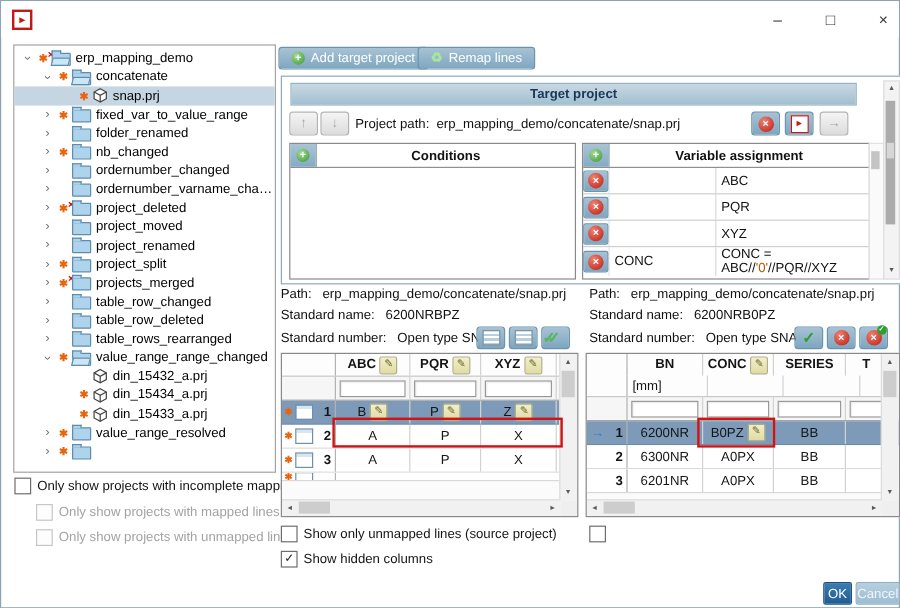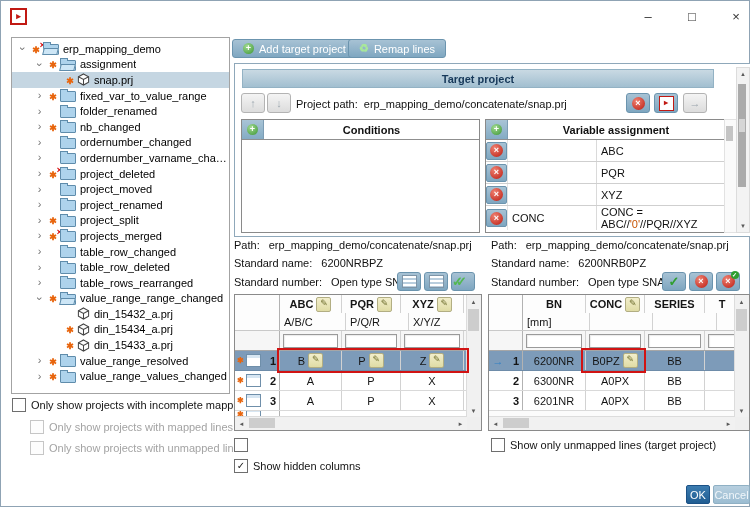--- a/index.html
+++ b/index.html
@@ -128,21 +128,21 @@
       <div class="titem" style="padding-left: 4px;">
         <span class="chev open">›</span>
         <span class="gslot"><span class="gear">✱</span><span class="gx">×</span></span>
         <span class="folder fopen"></span>
         <span class="tlabel">erp_mapping_demo</span>
       </div>
       <div class="titem" style="padding-left: 21px;">
         <span class="chev open">›</span>
         <span class="gslot"><span class="gear">✱</span></span>
         <span class="folder fopen"></span>
-        <span class="tlabel">assignment</span>
+        <span class="tlabel">concatenate</span>
       </div>
       <div class="titem sel" style="padding-left: 38px;">
         <span class="chev"></span>
         <span class="gslot"><span class="gear">✱</span></span>
         <svg class="cubeico" width="13" height="13" viewBox="0 0 14 14">
           <polygon points="7,1 12.5,4 12.5,10 7,13 1.5,10 1.5,4" fill="#fdfdfd" stroke="#444" stroke-width="1.1"></polygon>
           <path d="M1.5,4 L7,7 L12.5,4 M7,7 L7,13" fill="none" stroke="#444" stroke-width="1.1"></path>
         </svg>
         <span class="tlabel">snap.prj</span>
       </div>
@@ -260,21 +260,20 @@
       <div class="titem" style="padding-left: 21px;">
         <span class="chev ">›</span>
         <span class="gslot"><span class="gear">✱</span></span>
         <span class="folder "></span>
         <span class="tlabel">value_range_resolved</span>
       </div>
       <div class="titem" style="padding-left: 21px;">
         <span class="chev ">›</span>
         <span class="gslot"><span class="gear">✱</span></span>
         <span class="folder "></span>
-        <span class="tlabel">value_range_values_changed</span>
       </div>
     </div>
 
   <label class="cb" style="left:11px;top:397px">
     <span class="box"></span>
     <span>Only show projects with incomplete mappings</span>
   </label>
   <label class="cb disabled" style="left:29px;top:419px">
     <span class="box"></span>
     <span>Only show projects with mapped lines</span>
@@ -449,27 +448,20 @@
         <div class="gcell gtitle" style="width:58px">
           <b>PQR</b>
           <span class="pencil">✎</span>
         </div>
         <div class="gcell gtitle" style="width:62px">
           <b>XYZ</b>
           <span class="pencil">✎</span>
         </div>
         <div class="gcell gtitle" style="width:6px"></div>
       </div>
-      <div class="grow ghead" style="height:17px">
-        <div class="gcell ghdr" style="width:42px"></div>
-        <div class="gcell gdesc" style="width:61px">A/B/C</div>
-        <div class="gcell gdesc" style="width:58px">P/Q/R</div>
-        <div class="gcell gdesc" style="width:62px">X/Y/Z</div>
-        <div class="gcell gdesc" style="width:6px"></div>
-      </div>
       <div class="grow gfilter" style="height:19px">
         <div class="gcell ghdr" style="width:42px"></div>
         <div class="gcell" style="width:61px">
           <span class="finput"></span>
         </div>
         <div class="gcell" style="width:58px">
           <span class="finput"></span>
         </div>
         <div class="gcell" style="width:62px">
           <span class="finput"></span>
@@ -654,24 +646,24 @@
       <div class="hsb" style="width:246px">
         <span class="sba" style="left:0">◄</span>
         <span class="sbthumb h" style="left:14px;width:26px"></span>
         <span class="sba" style="right:0">►</span>
       </div>
       <div class="sbcorner"></div>
     </div>
 
   <label class="cb" style="left:233px;top:437px">
     <span class="box"></span>
+    <span>Show only unmapped lines (source project)</span>
   </label>
   <label class="cb" style="left:490px;top:437px">
     <span class="box"></span>
-    <span>Show only unmapped lines (target project)</span>
   </label>
   <label class="cb" style="left:233px;top:458px">
     <span class="box">✓</span>
     <span>Show hidden columns</span>
   </label>
 
   <button class="okbtn">OK</button>
   <button class="cancelbtn">Cancel</button>
 </div>
 

